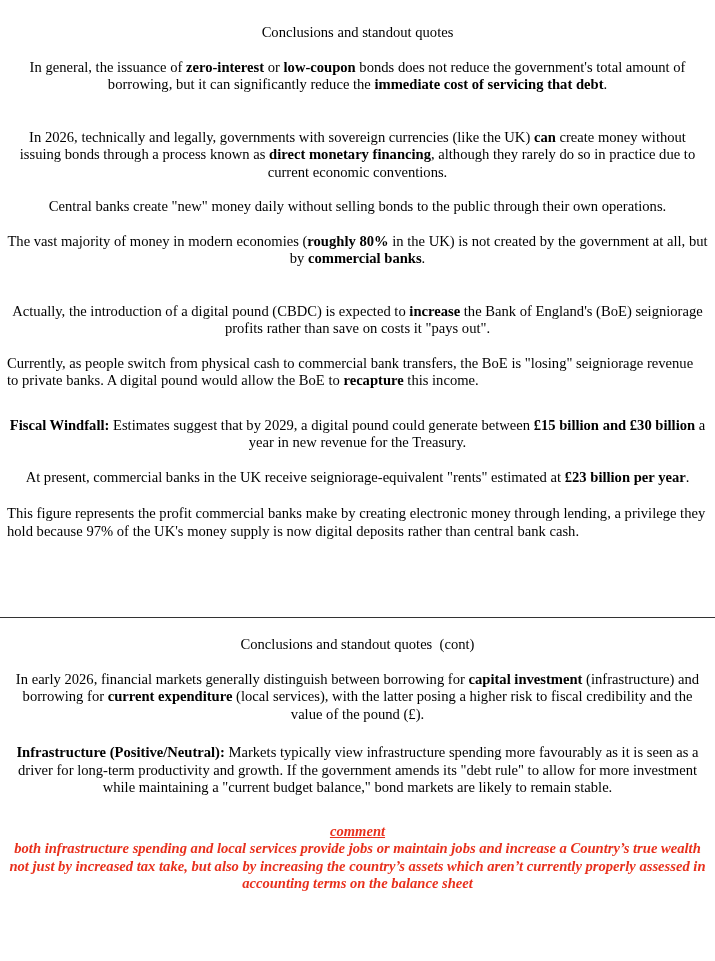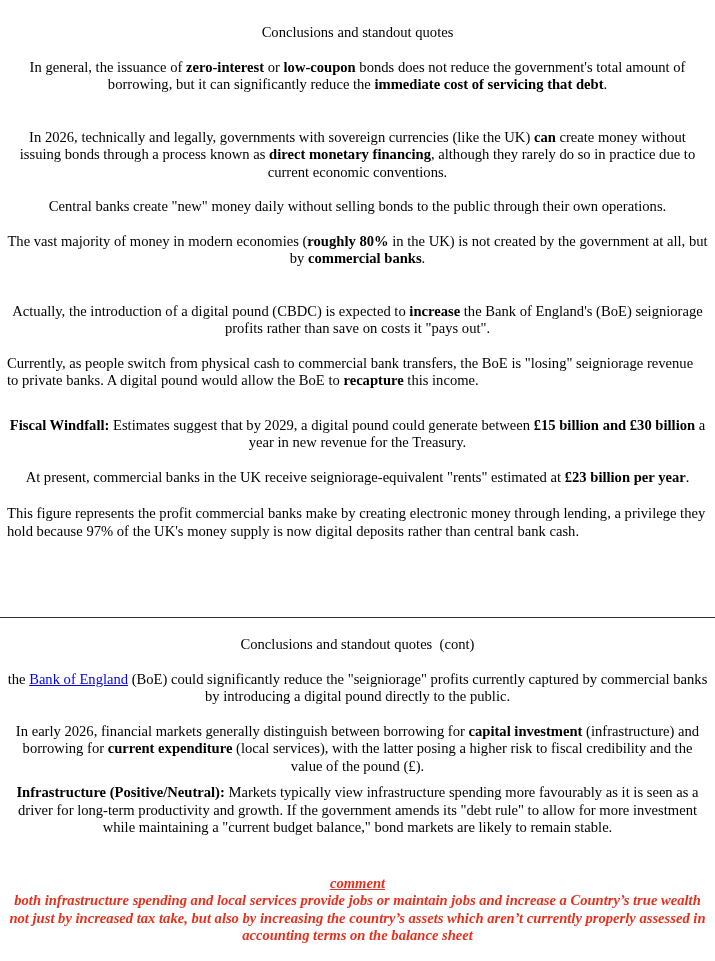--- a/index.html
+++ b/index.html
@@ -63,24 +63,23 @@
   <p class="l"><span>This figure represents the profit commercial banks make by creating electronic money through lending, a privilege they hold because 97% of the UK's money supply is now digital deposits rather than central bank cash.</span></p>
 
 </div>
 
 <hr class="divider">
 
 <div class="page" style="position:absolute; top:636px; left:0; right:0;">
 
   <p class="c" style="white-space:pre;">Conclusions and standout quotes  (cont)</p>
 
-  <p class="c" style="margin-top:17px"><span>the </span><a href="#">Bank of England</a><span> (BoE) could significantly reduce the "seigniorage" profits currently captured by commercial banks by introducing a digital pound directly to the public.</span></p>
 
   <p class="c" style="margin-top:17px"><span>In early 2026, financial markets generally distinguish between borrowing for </span><b>capital investment</b><span> (infrastructure) and borrowing for </span><b>current expenditure</b><span> (local services), with the latter posing a higher risk to fiscal credibility and the value of the pound (£).</span></p>
 
-  <p class="c" style="margin-top:9px"><b>Infrastructure (Positive/Neutral):</b><span> Markets typically view infrastructure spending more favourably as it is seen as a driver for long-term productivity and growth. If the government amends its "debt rule" to allow for more investment while maintaining a "current budget balance," bond markets are likely to remain stable.</span></p>
+  <p class="c" style="margin-top:21px"><b>Infrastructure (Positive/Neutral):</b><span> Markets typically view infrastructure spending more favourably as it is seen as a driver for long-term productivity and growth. If the government amends its "debt rule" to allow for more investment while maintaining a "current budget balance," bond markets are likely to remain stable.</span></p>
 
-  <div class="red" style="margin-top:38px">
+  <div class="red" style="margin-top:26px">
     <p><u>comment</u></p>
     <p>both infrastructure spending and local services provide jobs or maintain jobs and increase a Country’s true wealth not just by increased tax take, but also by increasing the country’s assets which aren’t currently properly assessed in accounting terms on the balance sheet</p>
   </div>
 
 </div>
 
 </body></html>

